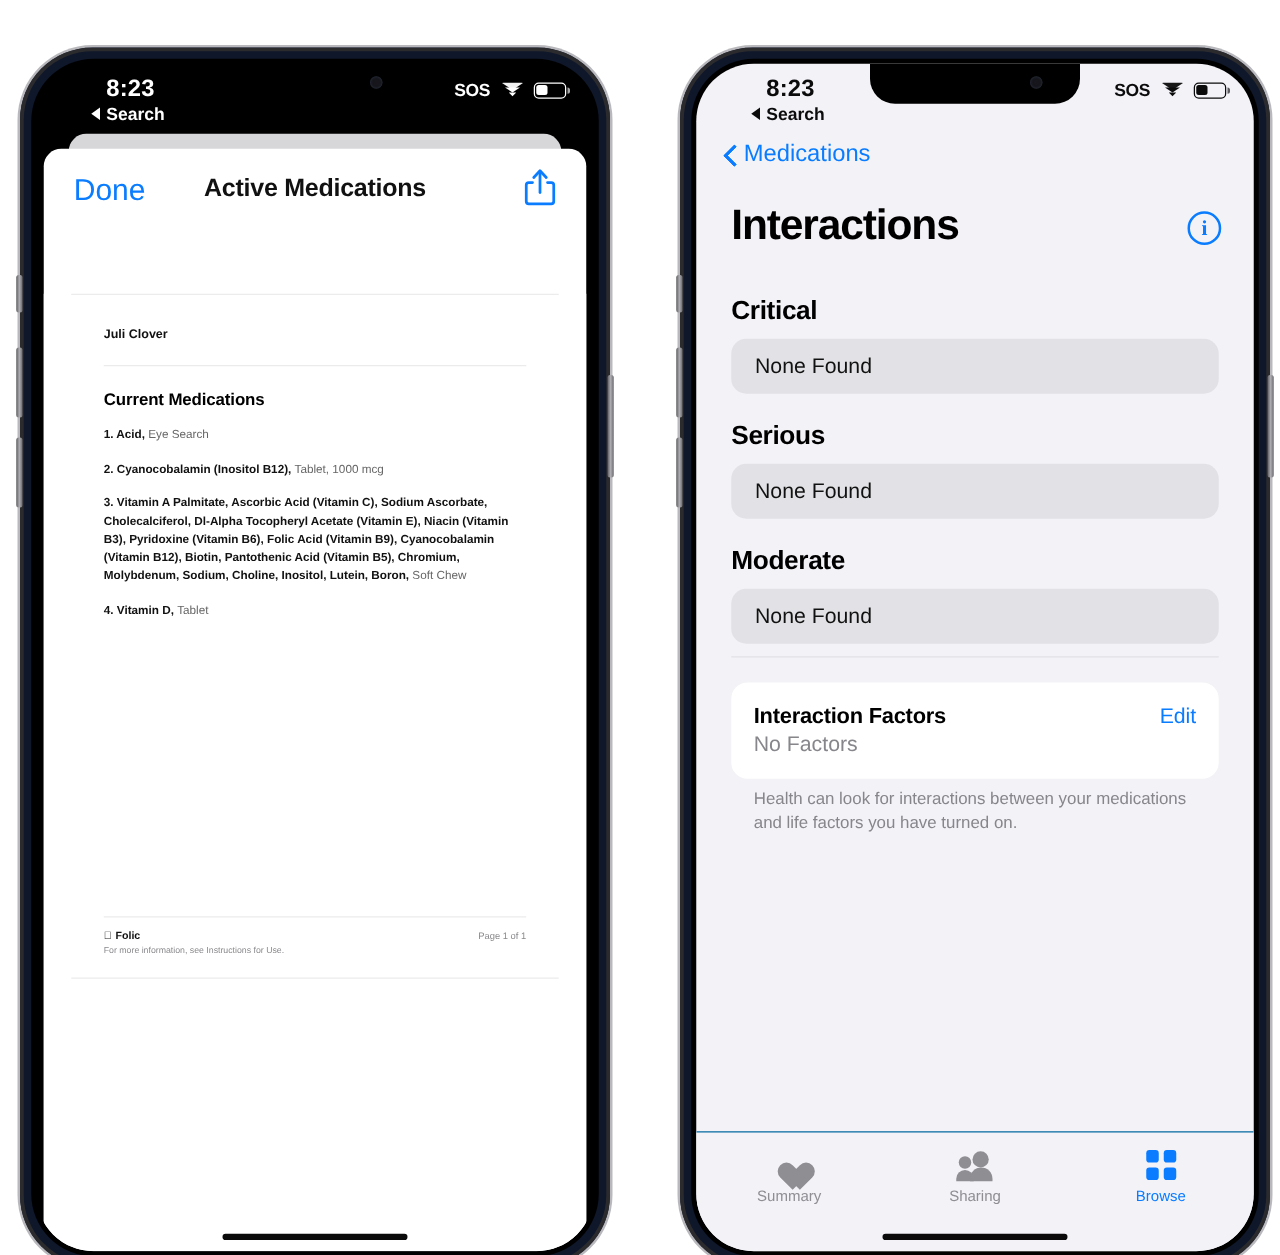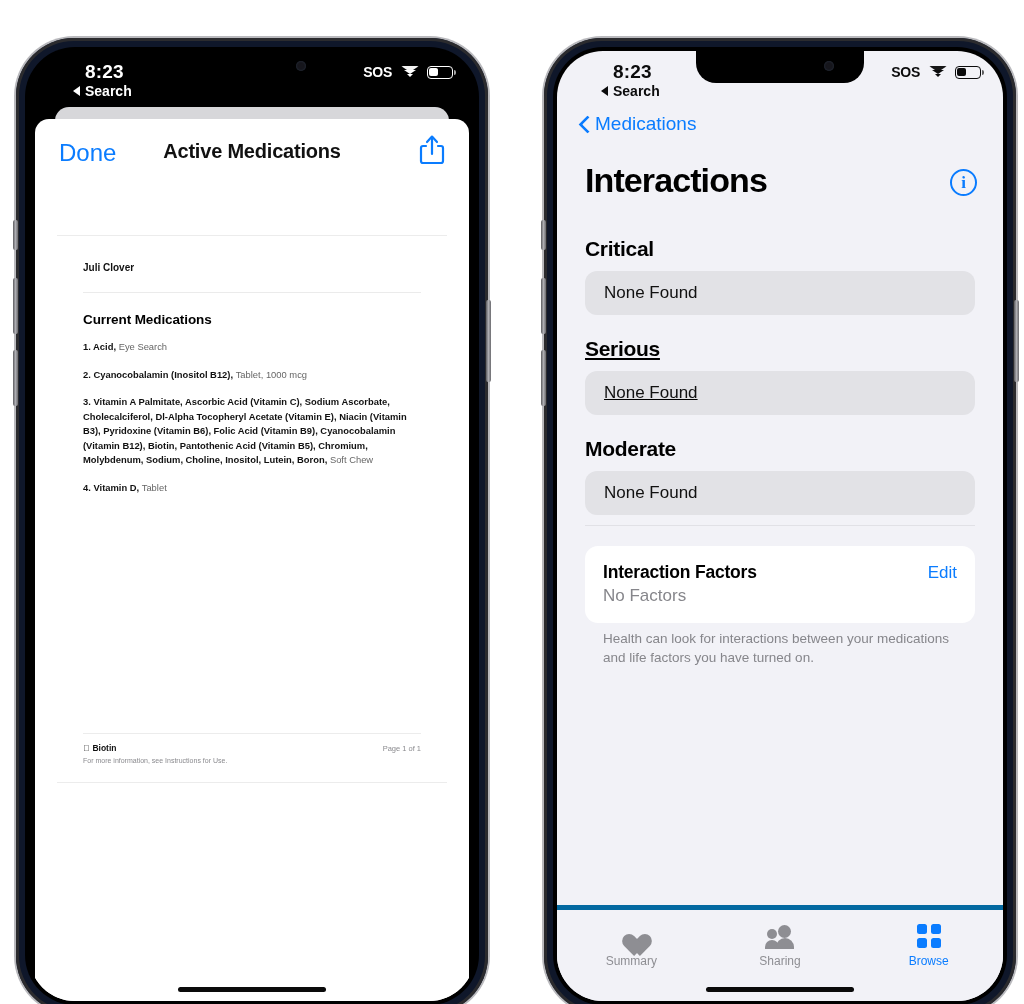--- a/index.html
+++ b/index.html
@@ -116,21 +116,21 @@
                   background:#fff; border-radius:13px; padding:16px 18px 17px; }
   .fc-row { display:flex; align-items:baseline; justify-content:space-between; }
   .fc-title { font-size:17.5px; font-weight:bold; color:#000; letter-spacing:-.2px; }
   .fc-edit { font-size:17px; color:#0a7cff; }
   .fc-sub { font-size:17px; color:#86868b; margin-top:3px; }
   .fc-note { position:absolute; left:46px; right:36px; top:578px;
              font-size:13.5px; line-height:1.42; color:#86868b; }
 
   
   .tabbar { position:absolute; left:0; right:0; bottom:0; height:96px;
-            background:#f2f2f7; border-top:5px solid #0369a1;
+            background:#f2f2f7; border-top:1px solid #0369a1;
             display:flex; align-items:flex-start; padding-top:14px; }
   .tab { flex:1; display:flex; flex-direction:column; align-items:center; gap:6px; color:#8e8e93; }
   .tab.active { color:#0a7cff; }
   .tab-label { font-size:12px; }
   .ic-heart { width:26px; height:24px; position:relative; }
   .ic-heart::before,.ic-heart::after{ content:""; position:absolute; top:1px; width:14px; height:21px;
     background:currentColor; border-radius:8px 8px 0 0; }
   .ic-heart::before{ left:12px; transform:rotate(45deg); transform-origin:0 100%; }
   .ic-heart::after { left:12px; transform:rotate(-45deg); transform-origin:100% 100%; }
   .ic-people { width:30px; height:24px; position:relative; }
@@ -225,21 +225,21 @@
                   <span>4.</span>
                   <span>Vitamin D,</span>
                   <span class="form">Tablet</span>
                 </div>
               </div>
 
               <div class="doc-foot-rule"></div>
               <div class="doc-foot">
                 <div class="doc-foot-brand">
                   <span></span>
-                  <span>Biotin</span>
+                  <span>Folic</span>
                 </div>
                 <div class="doc-foot-sub">For more information, see Instructions for Use.</div>
                 <div class="doc-foot-page">Page 1 of 1</div>
               </div>
             </div>
           </div>
         </div>
 
         <div class="home-ind on-white"></div>
       </div>
@@ -286,21 +286,21 @@
         </div>
 
         <div class="r-title">Interactions</div>
         <div class="info-ico">i</div>
 
         <div class="sect" style="top:186px;">
           <div class="sect-h">Critical</div>
           <div class="pill">None Found</div>
         </div>
 
-        <div class="sect" style="top:286px;text-decoration:underline;">
+        <div class="sect" style="top:286px;">
           <div class="sect-h">Serious</div>
           <div class="pill">None Found</div>
         </div>
 
         <div class="sect" style="top:386px;">
           <div class="sect-h">Moderate</div>
           <div class="pill">None Found</div>
         </div>
 
         <div class="divider"></div>

